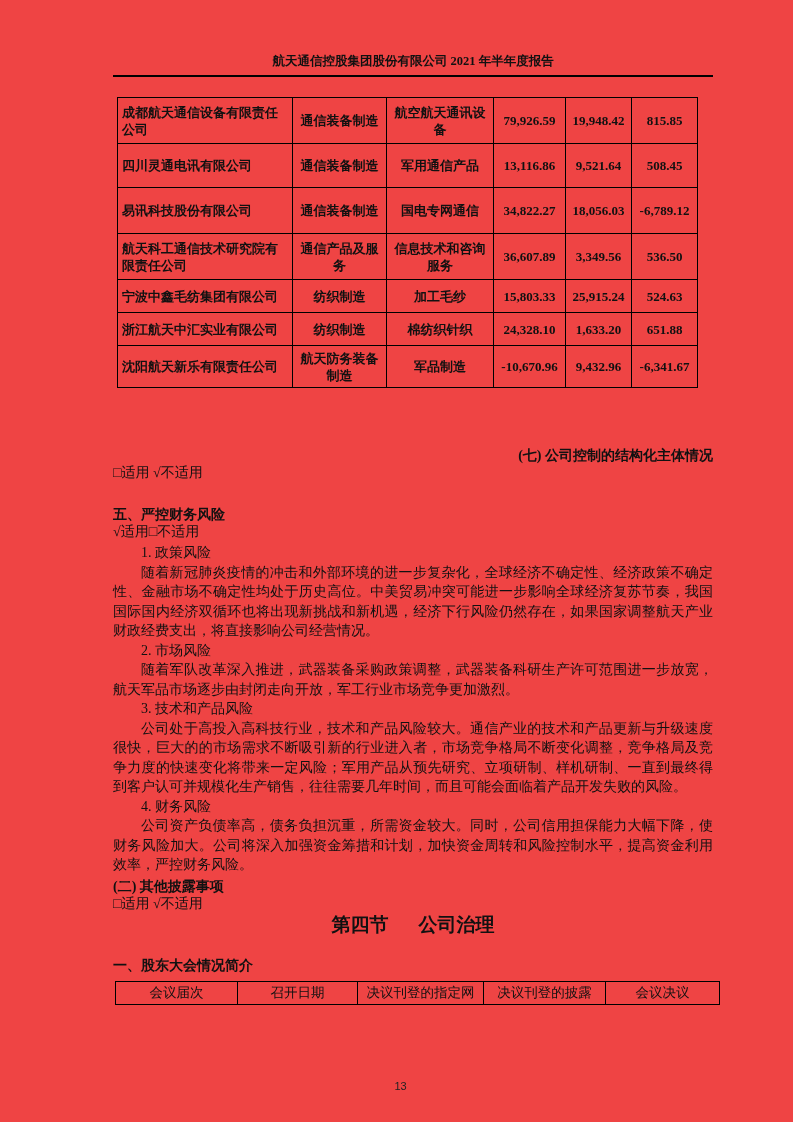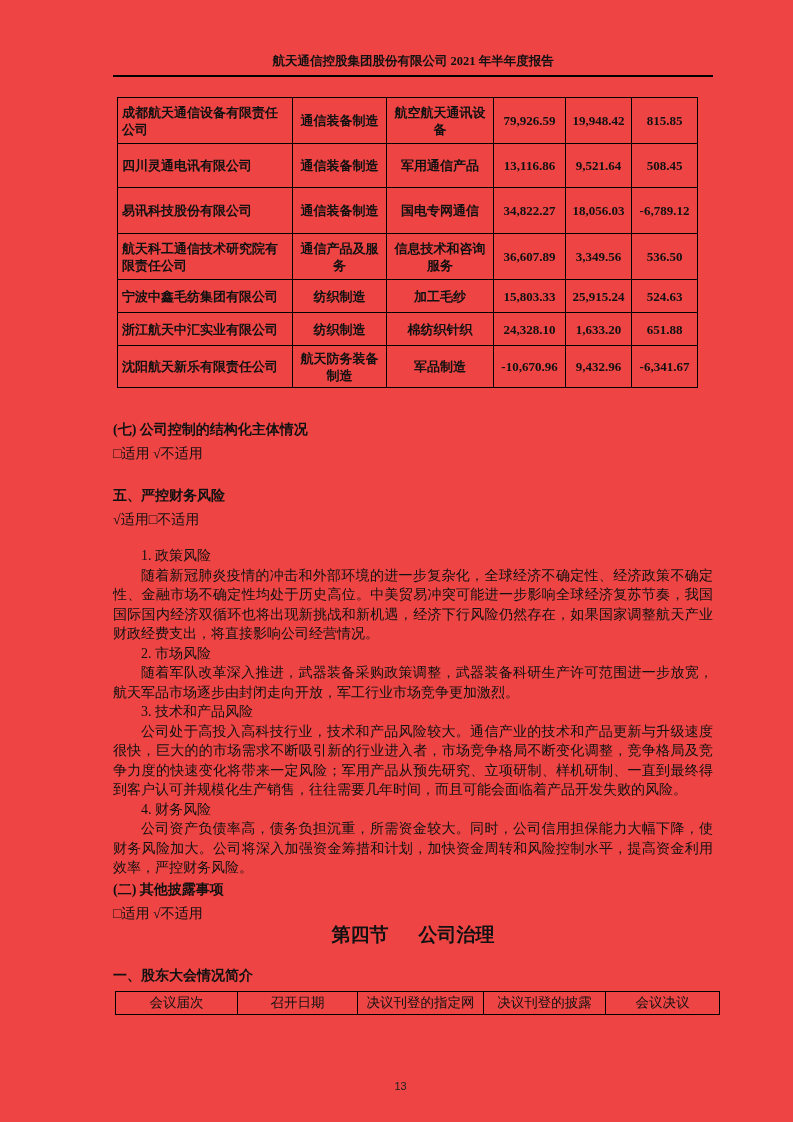--- a/index.html
+++ b/index.html
@@ -48,25 +48,25 @@
     word-break: break-all;
   }
   table.subs td.company { text-align: left; padding-left: 4px; }
   tr.rh-lg  { height: 46px; }
   tr.rh-md  { height: 44px; }
   tr.rh-sm  { height: 33px; }
   tr.rh-sm2 { height: 42px; }
 
   
   .sec-heading { font-size: 14px; font-weight: bold; line-height: 17px; }
-  .h-seven { margin-top: 33px; }
-  .applicability { font-size: 14px; line-height: 17px; margin-top: 7px; }
+  .h-seven { margin-top: 59px; text-align: right; }
+  .applicability { font-size: 14px; line-height: 17px; }
   .h-five { margin-top: 25px; }
   .h-one  { margin-top: 7px; }
-  .risk-block { margin-top: 18px; }
+  .risk-block { margin-top: 3px; }
   .risk-block p {
     margin: 0;
     font-size: 14px;
     line-height: 19.5px;
     text-indent: 2em;
     text-align: justify;
   }
   .risk-block p.risk-caption { text-align: left; }
   .h-two { margin-top: 3px; }
 

